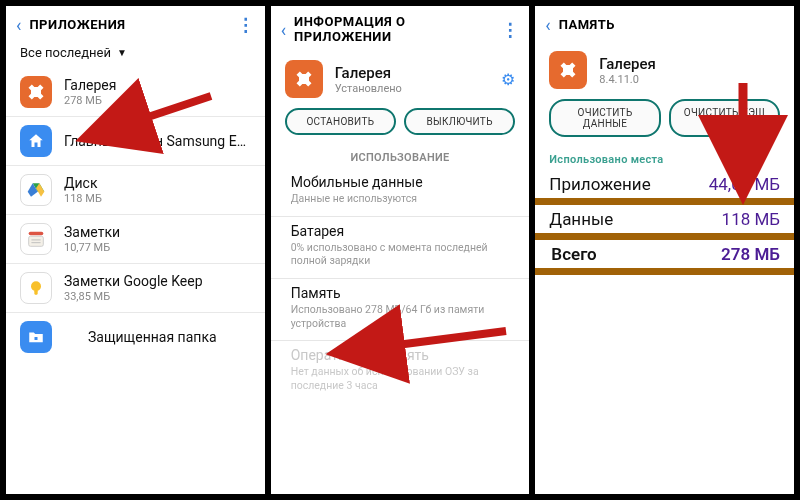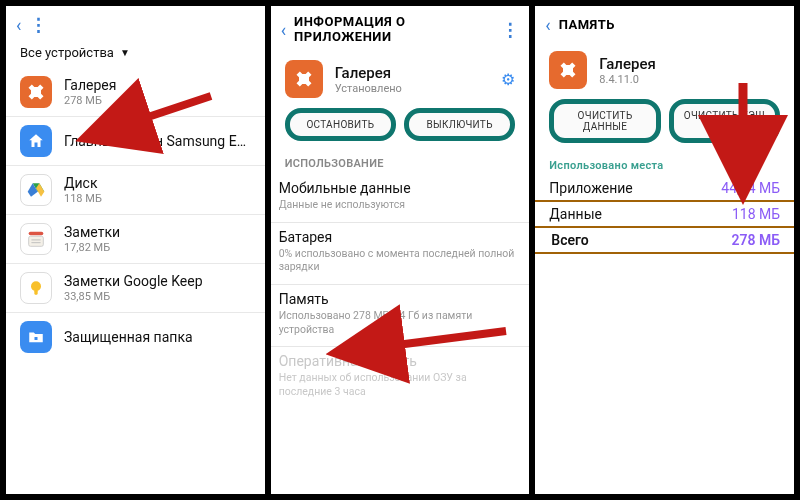--- a/index.html
+++ b/index.html
@@ -27,49 +27,50 @@
   .icon-keep { background: #fff; border:1px solid #ddd; }
   .icon-folder { background: #3a8cf0; }
   
   .apphdr { display:flex; align-items:center; padding: 10px 14px; }
   .apphdr .app-icon { width: 38px; height: 38px; }
   .apphdr-text { flex:1; }
   .apphdr-name { font-size: 15px; font-weight: 500; color:#111; }
   .apphdr-sub { font-size: 11px; color:#888; }
   .gear { color:#3a8cf0; font-size:16px; }
   .btn-row { display:flex; gap:8px; padding: 0 14px 10px 14px; }
-  .btn { flex:1; border:5px solid #0f766e; border-radius: 16px; background:#fafafa; font-size:10px; letter-spacing:0.3px; padding:6px 4px; text-align:center; color:#333; }
+  .btn { flex:1; border:2px solid #0f766e; border-radius: 16px; background:#fafafa; font-size:10px; letter-spacing:0.3px; padding:6px 4px; text-align:center; color:#333; }
   .section-hdr { font-size: 11px; color:#6aa8a0; font-weight:600; padding: 6px 14px 4px 14px; letter-spacing:0.3px; }
   .section-hdr.teal { color:#3aa090; }
-  .inforow { padding: 6px 14px 10px 8px; border-bottom:1px solid #e6e6e6; }
+  .inforow { padding: 6px 14px 10px 20px; border-bottom:1px solid #e6e6e6; }
   .inforow-title { font-size: 14px; color:#111; margin-bottom:2px; }
   .inforow-sub { font-size: 10.5px; color:#999; line-height:1.3; }
   .inforow.faded .inforow-title, .inforow.faded .inforow-sub { color:#c8c8c8; }
   
-  .kv { display:flex; justify-content:space-between; padding: 4px 14px; font-size: 14px; color:#111; border-bottom:2px solid #a16207; }
+  .kv { display:flex; justify-content:space-between; padding: 4px 14px; font-size: 17px; color:#111; border-bottom:7px solid #a16207; }
   .kv.bold { font-weight:600;padding-left:16px; }
   .kv .label { }
-  .kv .val { color:#8b5cf6; }
+  .kv .val { color:#4c1d95; }
   
   .arrow { position:absolute; pointer-events:none; }
   .arrow svg { overflow:visible; }
   .panel { position:relative; }
 </style>
 </head>
 <body>
 
 <div class="container">
 
   <div class="panel">
     <div class="header">
       <span class="back-icon">‹</span>
+      <span class="header-title">ПРИЛОЖЕНИЯ</span>
       <span class="more-icon">⋮</span>
     </div>
     <div class="filter">
-      <span>Все устройства</span>
+      <span>Все последней</span>
       <span class="chev">▼</span>
     </div>
     <div class="list">
       <div class="list-item">
         <div class="app-icon icon-gallery">
           <svg viewBox="0 0 24 24">
               <path fill="#fff" d="M7 3 L10 6 L14 6 L17 3 L21 7 L18 10 L18 14 L21 17 L17 21 L14 18 L10 18 L7 21 L3 17 L6 14 L6 10 L3 7 Z"></path>
             </svg>
         </div>
         <div class="app-info">
@@ -104,36 +105,36 @@
         <div class="app-icon icon-notes">
           <svg viewBox="0 0 24 24" width="22" height="22">
               <rect x="4" y="4" width="16" height="4" rx="2" fill="#d54"></rect>
               <rect x="4" y="9" width="16" height="11" rx="2" fill="#f4f0e8" stroke="#ccc"></rect>
               <line x1="7" y1="13" x2="17" y2="13" stroke="#bbb"></line>
               <line x1="7" y1="16" x2="17" y2="16" stroke="#bbb"></line>
             </svg>
         </div>
         <div class="app-info">
           <div class="app-name">Заметки</div>
-          <div class="app-sub">17,82 МБ</div>
+          <div class="app-sub">10,77 МБ</div>
         </div>
       </div>
       <div class="list-item">
         <div class="app-icon icon-keep">
           <svg viewBox="0 0 24 24" width="20" height="20">
               <circle cx="12" cy="10" r="6" fill="#f8c02a"></circle>
               <rect x="10" y="15" width="4" height="5" rx="1" fill="#f8c02a"></rect>
             </svg>
         </div>
         <div class="app-info">
           <div class="app-name">Заметки Google Keep</div>
           <div class="app-sub">33,85 МБ</div>
         </div>
       </div>
-      <div class="list-item" style="border-bottom:none;">
+      <div class="list-item" style="border-bottom:none;gap:24px;">
         <div class="app-icon icon-folder">
           <svg viewBox="0 0 24 24" width="18" height="18">
               <path fill="#fff" d="M3 6 H9 L11 8 H21 V19 H3 Z"></path>
               <rect x="10" y="12" width="4" height="4" fill="#3a8cf0"></rect>
             </svg>
         </div>
         <div class="app-info">
           <div class="app-name">Защищенная папка</div>
         </div>
       </div>
@@ -166,21 +167,21 @@
       <div class="apphdr-text">
         <div class="apphdr-name">Галерея</div>
         <div class="apphdr-sub">Установлено</div>
       </div>
       <span class="gear">⚙</span>
     </div>
     <div class="btn-row">
       <div class="btn">ОСТАНОВИТЬ</div>
       <div class="btn">ВЫКЛЮЧИТЬ</div>
     </div>
-    <div class="section-hdr" style="color:#888;">ИСПОЛЬЗОВАНИЕ</div>
+    <div class="section-hdr" style="color:#888;text-align:center;">ИСПОЛЬЗОВАНИЕ</div>
     <div class="inforow">
       <div class="inforow-title">Мобильные данные</div>
       <div class="inforow-sub">Данные не используются</div>
     </div>
     <div class="inforow">
       <div class="inforow-title">Батарея</div>
       <div class="inforow-sub">0% использовано с момента последней полной зарядки</div>
     </div>
     <div class="inforow">
       <div class="inforow-title">Память</div>

